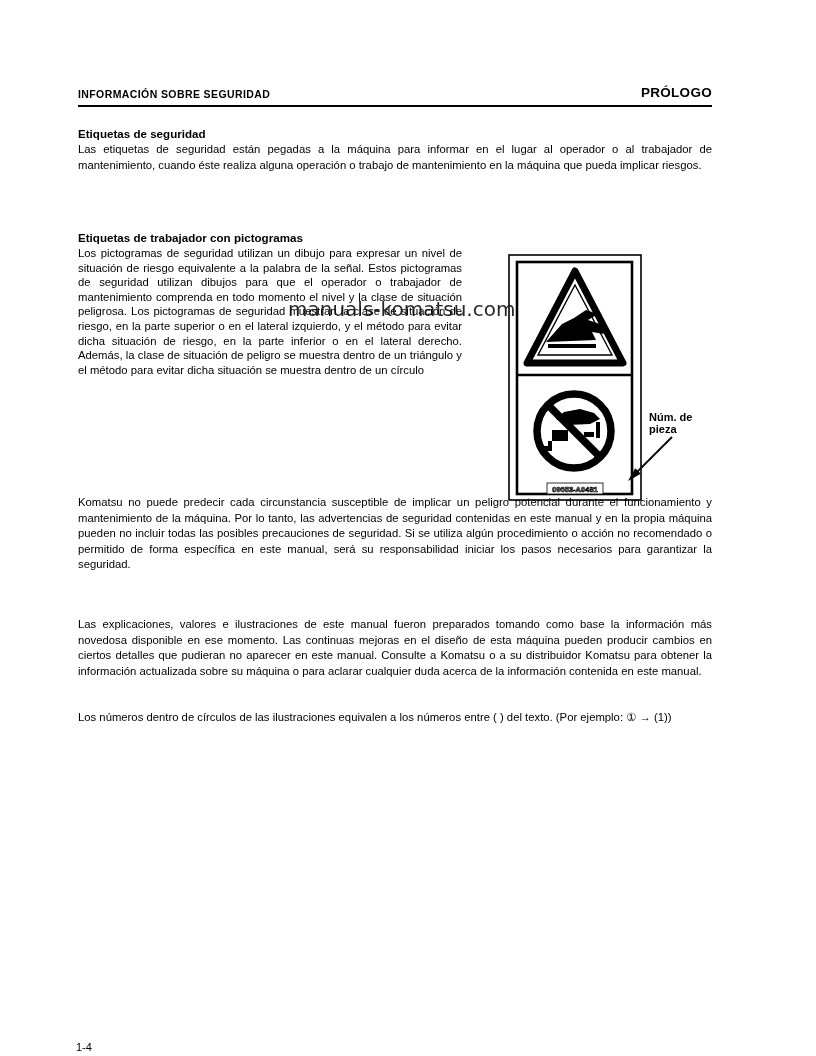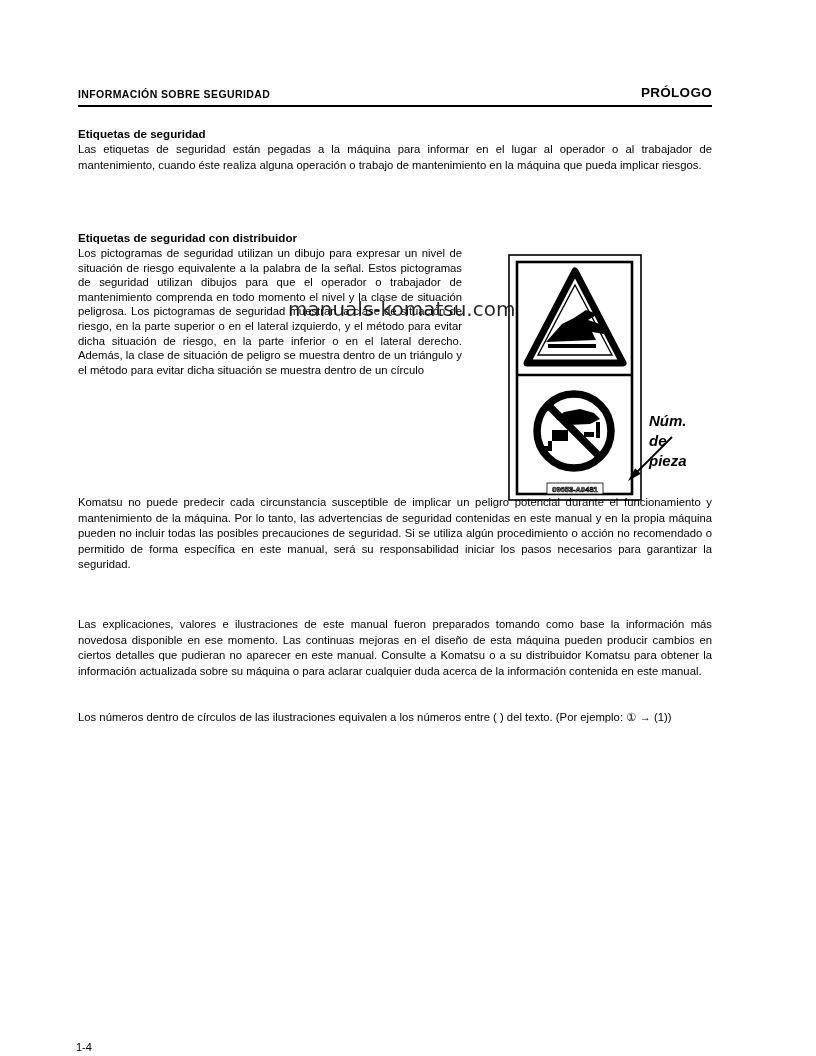--- a/index.html
+++ b/index.html
@@ -22,21 +22,21 @@
   .wide { width:634px; line-height:15.6px; }
   .noj { text-align:left; }
 
   #sec1-h   { left:78px; top:92px; }
   #sec1-p1  { left:78px; top:107px; }
   #sec1-p2  { left:78px; top:159px; }
   #sec2-h   { left:78px; top:196px; }
   #sec2-body{ left:78px; top:211px; width:384px; }
 
   .figure    { left:508px; top:219px; width:135px; height:248px;text-align:right; }
-  .callout   { left:649px; top:376px; width:58px; font-weight:bold; font-size:15px; line-height:20px; text-align:left;font-style:italic; }
+  .callout   { left:649px; top:376px; width:58px; font-weight:bold; font-size:11px; line-height:12px; text-align:left; }
   .arrow-svg { left:622px; top:398px; }
 
   #p-komatsu    { left:78px; top:460px; }
   #p-prohibited { left:78px; top:554px; }
   #p-updates    { left:78px; top:582px; }
   #p-numbers    { left:78px; top:675px; }
 
   .watermark {
     left:288px; top:262px; z-index:5;
     font-family:"DejaVu Sans", sans-serif;
@@ -54,21 +54,21 @@
 <div class="page">
 
   <div class="abs header">
     <span class="header-left">INFORMACIÓN SOBRE SEGURIDAD</span>
     <span class="header-right">PRÓLOGO</span>
   </div>
 
   <div class="abs h-sec" id="sec1-h">Etiquetas de seguridad</div>
   <div class="abs body-text wide" id="sec1-p1">Las etiquetas de seguridad están pegadas a la máquina para informar en el lugar al operador o al trabajador de mantenimiento, cuando éste realiza alguna operación o trabajo de mantenimiento en la máquina que pueda implicar riesgos.</div>
 
-  <div class="abs h-sec" id="sec2-h">Etiquetas de seguridad con distribuidor</div>
+  <div class="abs h-sec" id="sec2-h">Etiquetas de trabajador con pictogramas</div>
   <div class="abs body-text" id="sec2-body">Los pictogramas de seguridad utilizan un dibujo para expresar un nivel de situación de riesgo equivalente a la palabra de la señal. Estos pictogramas de seguridad utilizan dibujos para que el operador o trabajador de mantenimiento comprenda en todo momento el nivel y la clase de situación peligrosa. Los pictogramas de seguridad muestran la clase de situación de riesgo, en la parte superior o en el lateral izquierdo, y el método para evitar dicha situación de riesgo, en la parte inferior o en el lateral derecho.  Además, la clase de situación de peligro se muestra dentro de un triángulo y el método para evitar dicha situación se muestra dentro de un círculo</div>
 
   <div class="abs figure">
     <svg width="135" height="248" viewBox="0 0 135 248" xmlns="http://www.w3.org/2000/svg">
 
       <rect x="1" y="1" width="132" height="245" fill="#fff" stroke="#000" stroke-width="1.6"></rect>
       <rect x="9" y="8" width="115" height="232" fill="#fff" stroke="#000" stroke-width="2.6"></rect>
       <line x1="9" y1="121" x2="124" y2="121" stroke="#000" stroke-width="2.6"></line>
 
       <g>

